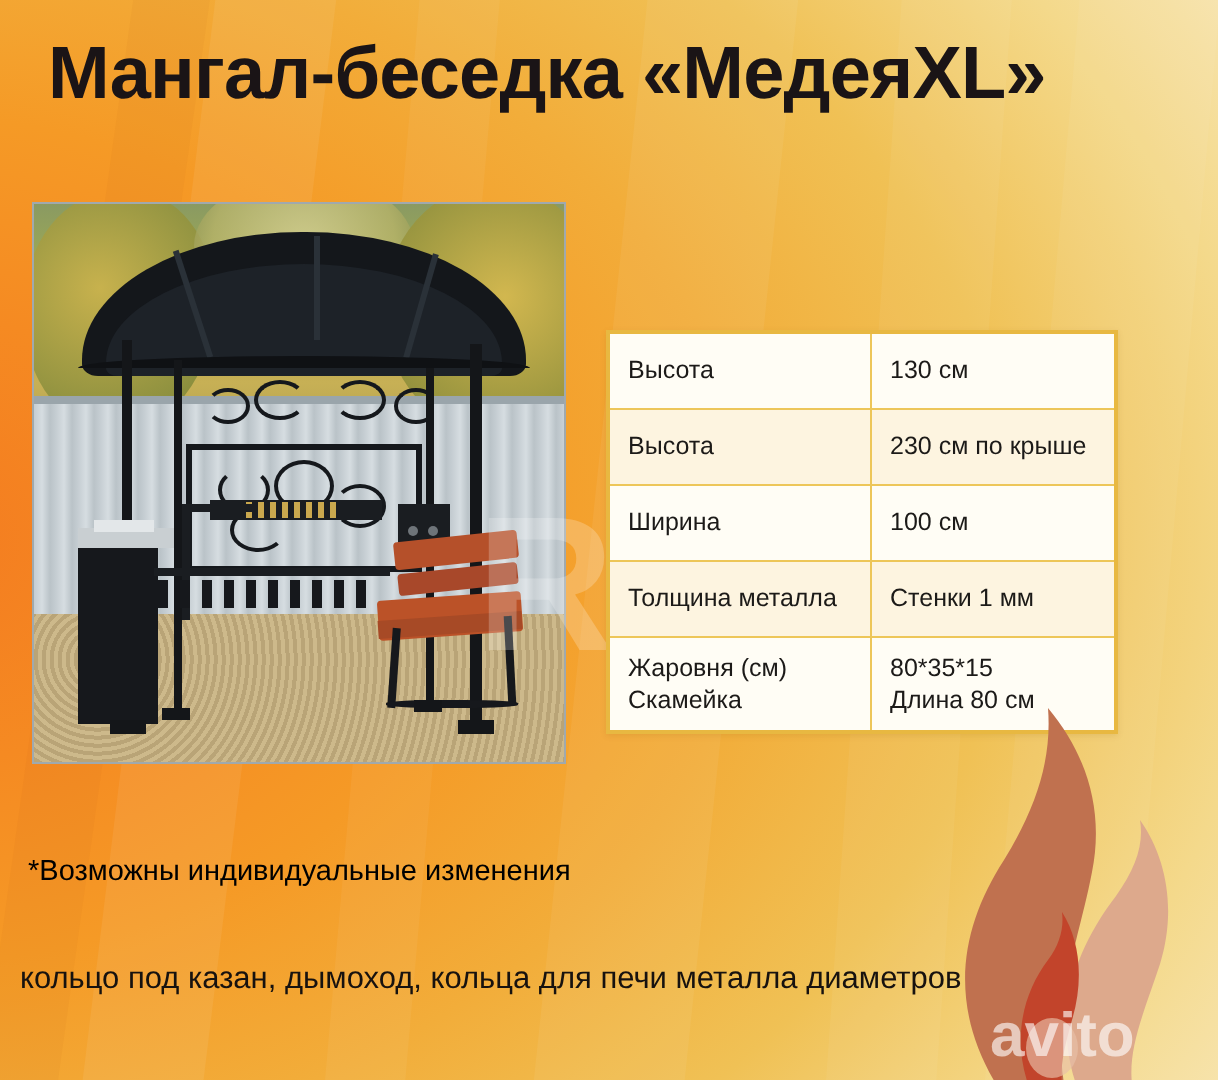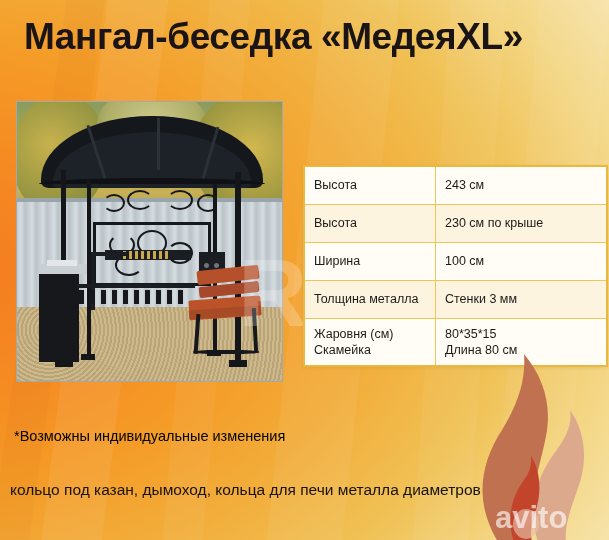--- a/index.html
+++ b/index.html
@@ -133,21 +133,21 @@
   .bench-seat { left:172px; top:196px; width:72px; height:20px; background:#bb5228; transform:rotate(-4deg); border-radius:2px; }
   .bench-seat2 { left:172px; top:206px; width:72px; height:9px; background:#a74a26; transform:rotate(-4deg); }
   .bench-leg1 { left:178px; top:212px; width:4px; height:40px; background:#16181c; transform:rotate(4deg); }
   .bench-leg2 { left:236px; top:206px; width:4px; height:44px; background:#16181c; transform:rotate(-3deg); }
   .bench-leg3 { left:176px; top:248px; width:66px; height:4px; background:#16181c; border-radius:40%; }
 
   
   #spec-table {
     position:absolute;
     left:303px; top:165px;
-    width:305px; height:202px;
+    width:256px; height:202px;
     border:2px solid #e8b841;
     background:#a3a3a3;
     display:flex; flex-direction:column;
     overflow:hidden;
     box-shadow:0 1px 3px rgba(120,80,0,0.12);
     justify-content:flex-end;
   }
   .srow { display:flex; flex:1 1 0; border-bottom:1.5px solid #edc659; min-height:0; }
   .srow:last-child { border-bottom:none; flex:1.25 1 0; }
   .srow:nth-child(odd) { background:#fffdf5; }
@@ -278,33 +278,33 @@
   <div class="gz gz-base-r"></div>
   <div class="gz gz-base-l2"></div>
   <div class="gz gz-base-r2"></div>
 </div>
 
 <div class="wm-center">RU</div>
 
 <div id="spec-table">
   <div class="srow">
     <div class="scell-k">Высота</div>
-    <div class="scell-v">243 см</div>
+    <div class="scell-v">130 см</div>
   </div>
   <div class="srow">
     <div class="scell-k">Высота</div>
     <div class="scell-v">230 см по крыше</div>
   </div>
   <div class="srow">
     <div class="scell-k">Ширина</div>
     <div class="scell-v">100  см</div>
   </div>
   <div class="srow">
     <div class="scell-k">Толщина металла</div>
-    <div class="scell-v">Стенки 3 мм</div>
+    <div class="scell-v">Стенки 1 мм</div>
   </div>
   <div class="srow">
     <div class="scell-k">Жаровня (см)
 Скамейка</div>
     <div class="scell-v">80*35*15
 Длина 80  см</div>
   </div>
 </div>
 
 <svg id="flame" viewBox="0 0 170 190">

